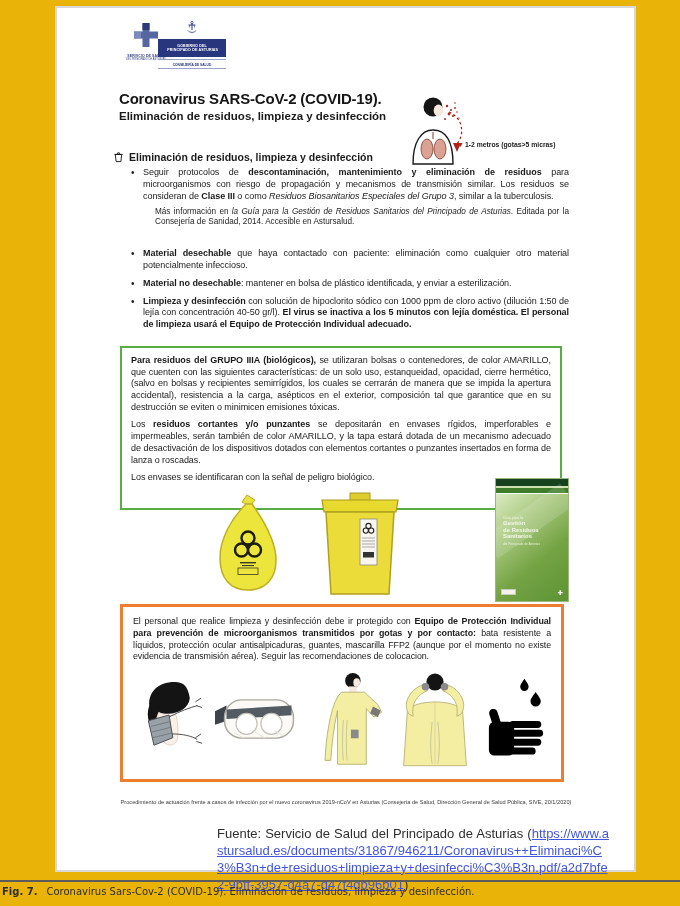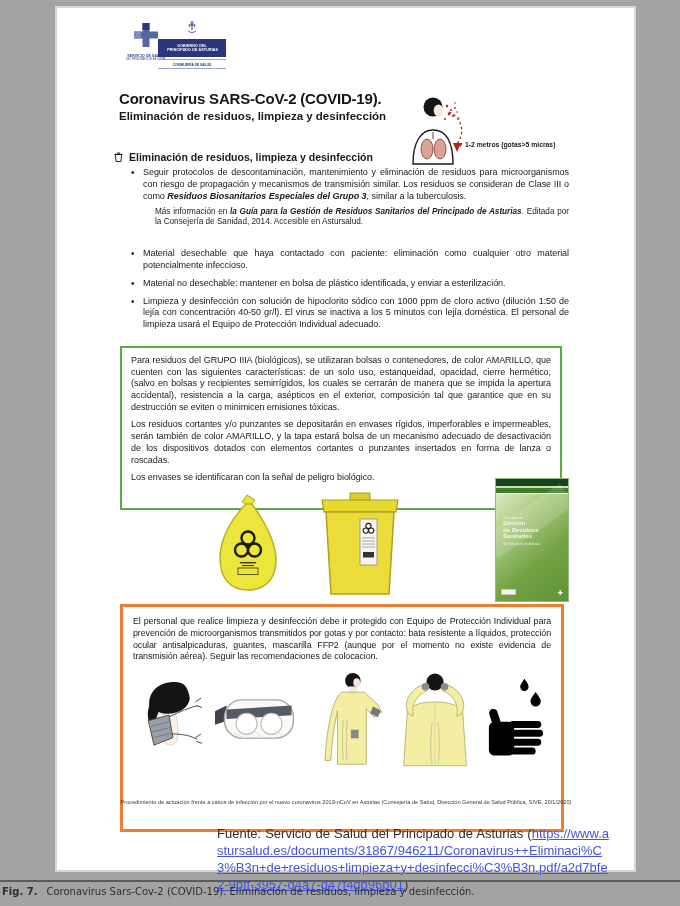--- a/index.html
+++ b/index.html
@@ -1,18 +1,18 @@
 <!DOCTYPE html>
 <html><head>
 <meta charset="utf-8">
 <style>
   * { box-sizing: border-box; margin: 0; padding: 0; }
   html,body { background:#fff; }
   .page {
-    position: relative; width: 680px; height: 906px; background:#a3a3a3;
+    position: relative; width: 680px; height: 906px; background:#eab308;
     font-family: "Liberation Sans", sans-serif; color:#1a1a1a; overflow:hidden;
   }
   .frame {
     position:absolute; left:55px; top:6px; width:581px; height:866px;
     border:2px solid #d8d8d8; background:#fff;
   }
   
   .logo-servicio { position:absolute; left:58px; top:14px; width:62px; text-align:center; }
   .ls-text { margin-top:2px; width:100px; margin-left:-19px; transform:scale(.58); transform-origin:center top; color:#2c3a7c; }
   .ls-l1 { font-size:6px; font-weight:bold; letter-spacing:.2px; }
@@ -57,38 +57,38 @@
     background:linear-gradient(140deg,#dcebc2 0%,#a8c87e 30%,#74a344 62%,#5d9333 100%); }
   .b-body::after { content:""; position:absolute; left:-14px; top:14px; width:130%; height:26px;
     background:rgba(255,255,255,.14); transform:rotate(-35deg); }
   .b-txt { position:absolute; left:7px; top:22px; width:130%; transform:scale(.8); transform-origin:left top; }
   .b-pre { font-size:4.6px; color:#eef5dc; }
   .b-line { font-size:7.5px; font-weight:bold; color:#f2f8e6; line-height:1.15; }
   .b-sub { font-size:4px; color:#e4efd0; margin-top:1px; }
   .b-foot-left { position:absolute; left:5px; bottom:6px; width:15px; height:6px; background:#f3f3ec; border:1px solid #c9c9bd; }
   .b-foot-right { position:absolute; right:5px; bottom:4px; color:#fff; font-size:6.5px; }
   .orange-box {
-    position:absolute; left:63px; top:596px; width:444px; height:228px;
+    position:absolute; left:63px; top:596px; width:444px; height:178px;
     border:3px solid #ed7d31; padding:9px 10px 4px 10px; background:#fff;
   }
   .orange-box .box-text { font-size:8.9px; line-height:1.32; text-align:justify; letter-spacing:-.08px; }
   .ppe-row { display:flex; justify-content:space-between; align-items:flex-end; margin-top:7px; padding:0 4px; height:100px; }
   .goggles-wrap { margin-bottom:24px; }
   .hand-wrap { margin-bottom:7px; }
   
   .footnote { position:absolute; left:-36px; top:791px; width:650px; text-align:center;
     font-size:7px; color:#3a3a3a; transform:scale(.8); transform-origin:center top; }
   .fuente { position:absolute; left:160px; top:818px; width:392px; font-size:13px;
     line-height:1.3; text-align:justify; color:#2e2e2e; word-break:break-all; }
   .fuente a { color:#4355dd; text-decoration:underline; cursor:pointer; }
   .caption-rule { position:absolute; left:0; top:880px; width:680px; height:2px; background:#5c5c5c; }
   .caption { position:absolute; left:2px; top:886px; font-family:"DejaVu Sans", sans-serif; font-size:10px; color:#2e2e2e; }
   .cap-label { font-weight:bold; }
   .cap-text { margin-left:9px; }
-  b { font-weight:normal; } i { font-style:italic;font-weight:bold; }
+  b { font-weight:bold; } i { font-style:italic; }
 </style>
 </head>
 <body>
 
 <div class="page">
   <div class="frame">
 
     <div class="logo-servicio">
       <svg width="26" height="26" viewBox="0 0 26 26">
         <rect x="9.5" y="1" width="7" height="24" fill="#54679f"></rect>
@@ -167,21 +167,21 @@
         <li class="bullet"><span>Seguir protocolos de </span><b>descontaminación, mantenimiento y eliminación de residuos</b><span> para microorganismos con riesgo de propagación y mecanismos de transmisión similar. Los residuos se consideran de </span><b>Clase III</b><span> o como </span><i>Residuos Biosanitarios Especiales del Grupo 3</i><span>, similar a la tuberculosis.</span></li>
         <li class="note"><span>Más información en </span><i>la Guía para la Gestión de Residuos Sanitarios del Principado de Asturias</i><span>. Editada por la Consejería de Sanidad, 2014. Accesible en Astursalud.</span></li>
         <li class="bullet"><b>Material desechable</b><span> que haya contactado con paciente: eliminación como cualquier otro material potencialmente infeccioso.</span></li>
         <li class="bullet"><b>Material no desechable</b><span>: mantener en bolsa de plástico identificada, y enviar a esterilización.</span></li>
         <li class="bullet"><b>Limpieza y desinfección</b><span> con solución de hipoclorito sódico con 1000 ppm de cloro activo (dilución 1:50 de lejía con concentración 40-50 gr/l). </span><b>El virus se inactiva a los 5 minutos con lejía doméstica. El personal de limpieza usará el Equipo de Protección Individual adecuado.</b></li>
       </ul>
     </div>
 
     <div class="green-box">
       <p><b>Para residuos del GRUPO IIIA (biológicos),</b><span> se utilizaran bolsas o contenedores, de color AMARILLO, que cuenten con las siguientes características: de un solo uso, estanqueidad, opacidad, cierre hermético, (salvo en bolsas y recipientes semirrígidos, los cuales se cerrarán de manera que se impida la apertura accidental), resistencia a la carga, asépticos en el exterior, composición tal que garantice que en su destrucción se eviten o minimicen emisiones tóxicas.</span></p>
-      <p><span>Los </span><b>residuos cortantes y/o punzantes</b><span> se depositarán en envases rígidos, imperforables e impermeables, serán también de color AMARILLO, y la tapa estará bolsa de un mecanismo adecuado de desactivación de los dispositivos dotados con elementos cortantes o punzantes insertados en forma de lanza o roscadas.</span></p>
+      <p><span>Los </span><b>residuos cortantes y/o punzantes</b><span> se depositarán en envases rígidos, imperforables e impermeables, serán también de color AMARILLO, y la tapa estará dotada de un mecanismo adecuado de desactivación de los dispositivos dotados con elementos cortantes o punzantes insertados en forma de lanza o roscadas.</span></p>
       <p class="last">Los envases se identificaran con la señal de peligro biológico.</p>
     </div>
 
     <svg class="bag-img" width="68" height="100" viewBox="0 0 68 100">
       <path d="M33,1 L41,6 L36,12 L28,8 Z" fill="#e9e23a" stroke="#b7a82a" stroke-width="1"></path>
       <path d="M32,10 C18,24 6,44 6,64 C6,84 16,96 34,96 C52,96 62,84 62,66 C62,46 48,24 38,10 Z" fill="#ece53c" stroke="#bfae22" stroke-width="1.5"></path>
       <g stroke="#1c1c10" fill="none" stroke-width="2.4">
         <circle cx="34" cy="44" r="6.5"></circle>
         <circle cx="27.5" cy="56" r="6.5"></circle>
         <circle cx="40.5" cy="56" r="6.5"></circle>

